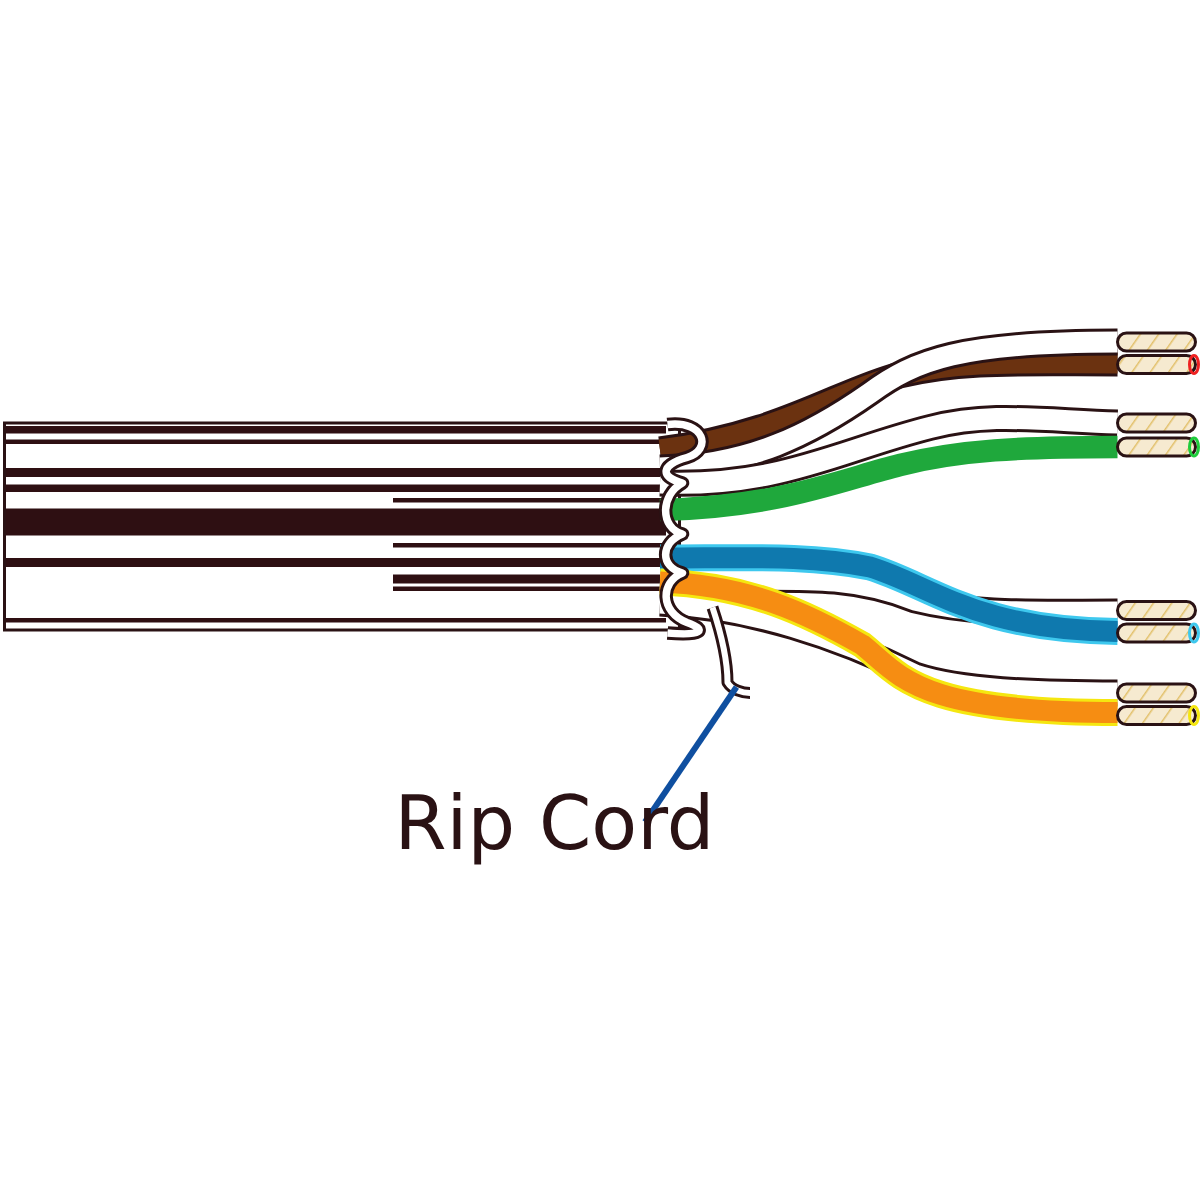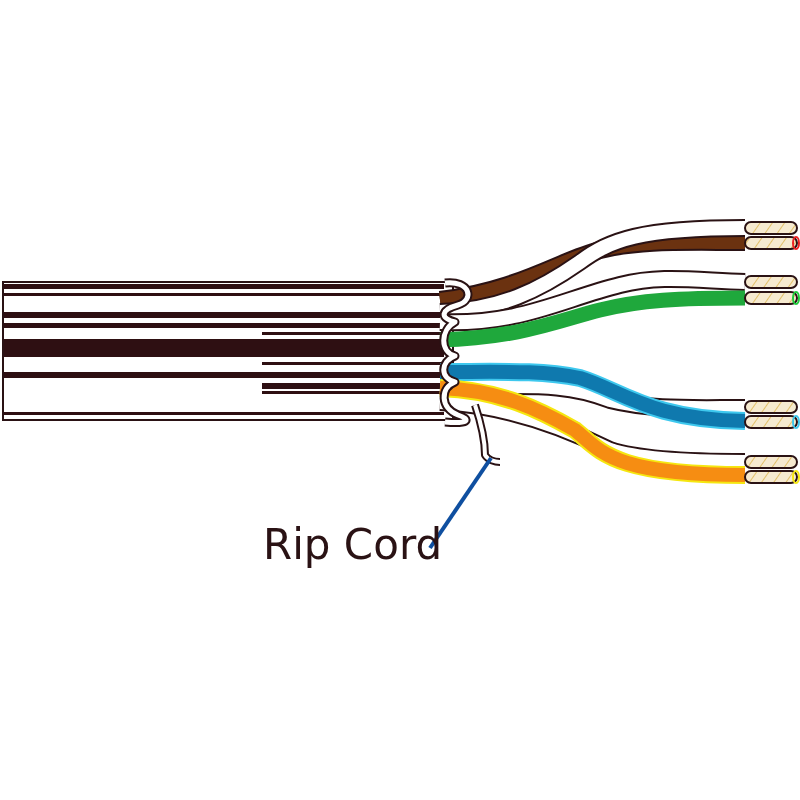--- a/index.html
+++ b/index.html
@@ -1,18 +1,18 @@
 <!DOCTYPE html>
 <html><head>
 <meta charset="utf-8">
 <style>
   html, body { margin:0; padding:0; background:#ffffff; }
   body { width:800px; height:800px; position:relative; overflow:hidden; font-family:"DejaVu Sans", sans-serif; }
   #diagram { position:absolute; left:0; top:0; width:800px; height:800px; }
-  .label { position:absolute; left:263px; top:520px; font-family:"DejaVu Sans", sans-serif; font-size:42px; color:#2a1214; letter-spacing:0px; white-space:nowrap; }
+  .label { position:absolute; left:263px; top:520px; font-family:"DejaVu Sans", sans-serif; font-size:50px; color:#2a1214; letter-spacing:0px; white-space:nowrap; }
 </style>
 </head>
 <body>
 
 <svg id="diagram" viewBox="0 0 800 800" xmlns="http://www.w3.org/2000/svg">
   <defs>
     <pattern id="hatch" width="10" height="10" patternUnits="userSpaceOnUse" patternTransform="rotate(35)">
       <rect width="10" height="10" fill="#f6ead0"></rect>
       <line x1="0" y1="0" x2="0" y2="10" stroke="#e2c06a" stroke-width="2"></line>
     </pattern>

